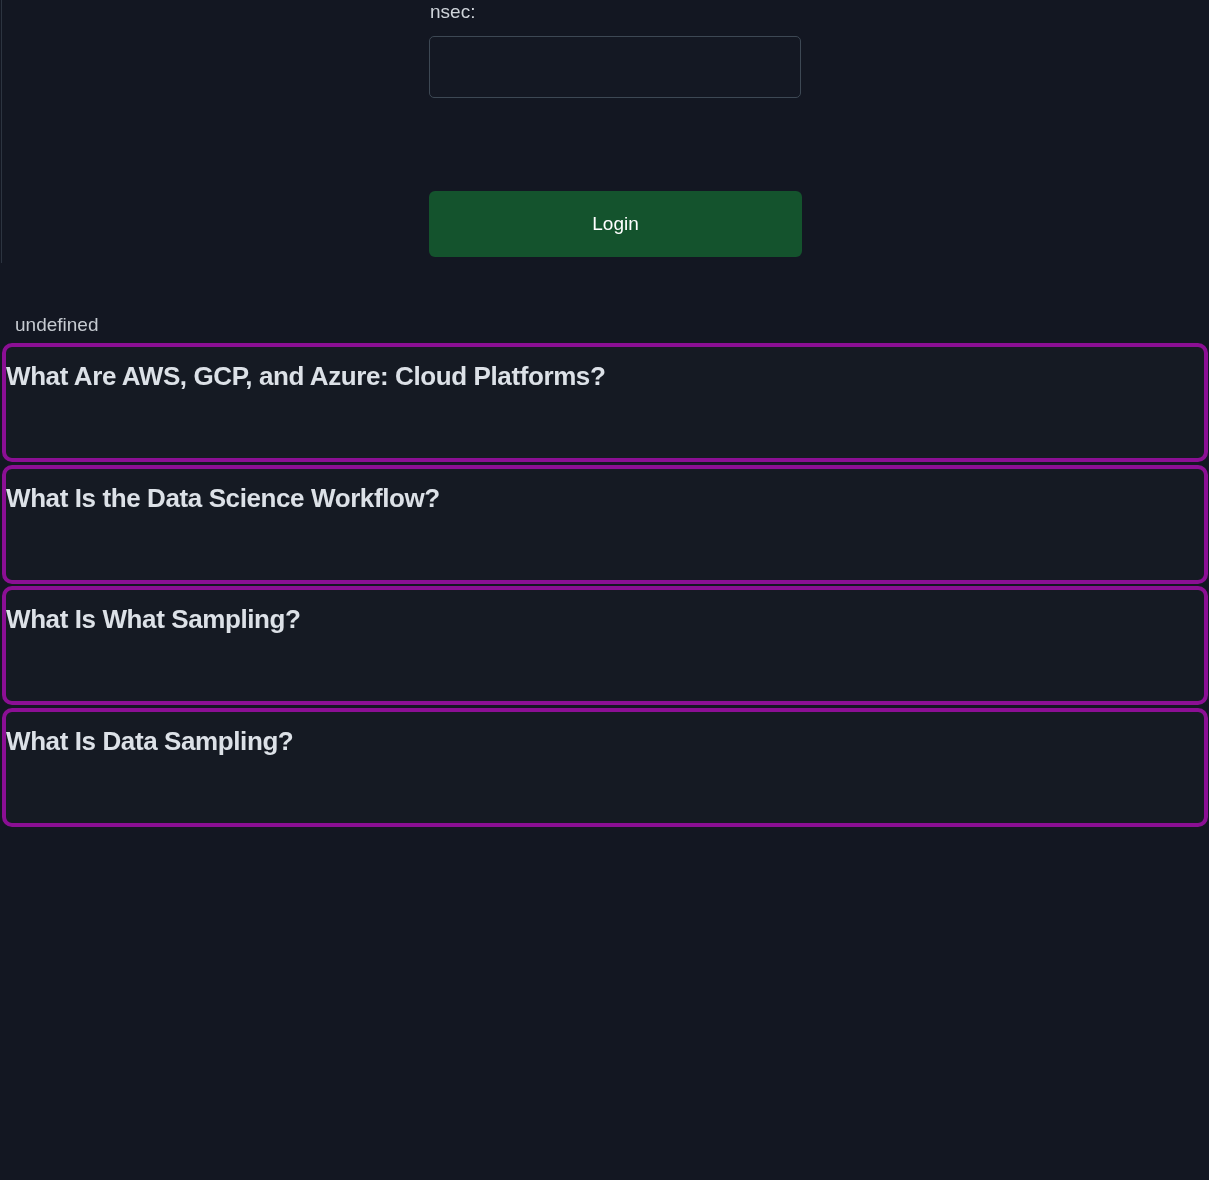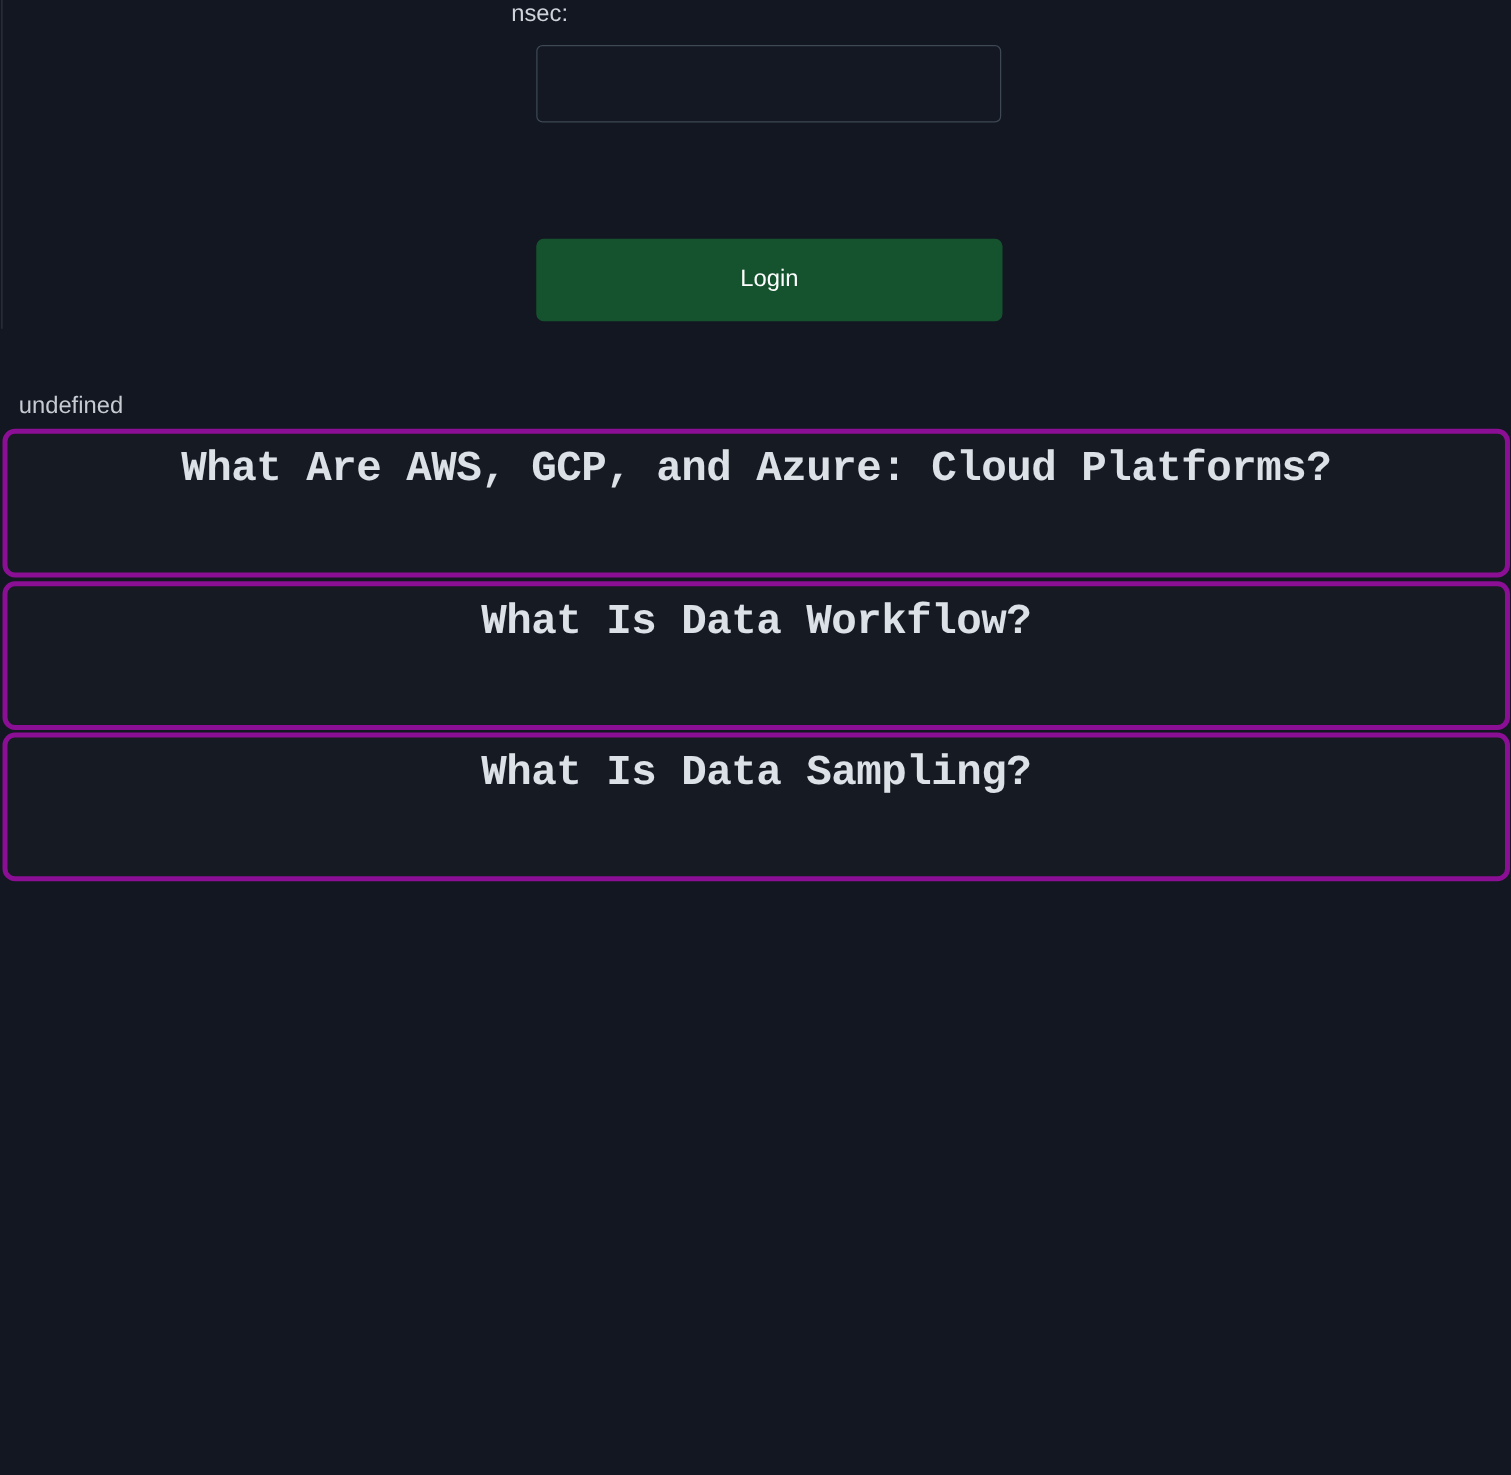--- a/index.html
+++ b/index.html
@@ -11,21 +11,21 @@
   }
   .page { position: relative; width: 1209px; height: 1180px; }
 
   
   .form-edge {
     position: absolute; left: 1px; top: 0; width: 1px; height: 263px;
     background: #2c3440;
   }
 
   .nsec-label {
-    position: absolute; left: 409px; top: 0px;
+    position: absolute; left: 430px; top: 0px;
     font-size: 19px; line-height: 24px; color: #cfd4da;
   }
   .nsec-input {
     position: absolute; left: 429px; top: 36px;
     width: 372px; height: 62px;
     background: #141823;
     border: 1px solid #3d4854;
     border-radius: 5px;
     color: #dfe3e8; font-size: 18px; padding: 0 12px;
     outline: none;
@@ -49,26 +49,25 @@
   .question-card {
     height: 119px;
     margin: 0 1px 2.5px 2px;
     background: #151a23;
     border: 4px solid #8b0f94;
     border-radius: 10px;
     cursor: pointer;
   }
   .question-card h2 {
     margin-top: 13px;
-    text-align: center;
-    font-size: 34px; line-height: 32px;
+    text-align: left;
+    font-size: 26px; line-height: 32px;
     font-weight: bold;
     letter-spacing: -0.4px;
     color: #dce1e7;
-    font-family: Liberation Mono, monospace;
   }
 </style>
 </head>
 <body>
 
 <div class="page">
 
   <div class="form-edge"></div>
 
   <label class="nsec-label">nsec:</label>
@@ -77,20 +76,23 @@
 
   <button class="login-btn">Login</button>
 
   <div class="undefined-text">undefined</div>
 
   <div class="question-list">
       <div class="question-card">
         <h2>What Are AWS, GCP, and Azure: Cloud Platforms?</h2>
       </div>
       <div class="question-card">
-        <h2>What Is Data Workflow?</h2>
+        <h2>What Is the Data Science Workflow?</h2>
+      </div>
+      <div class="question-card">
+        <h2>What Is What Sampling?</h2>
       </div>
       <div class="question-card">
         <h2>What Is Data Sampling?</h2>
       </div>
     </div>
 
 </div>
 
 </body></html>

